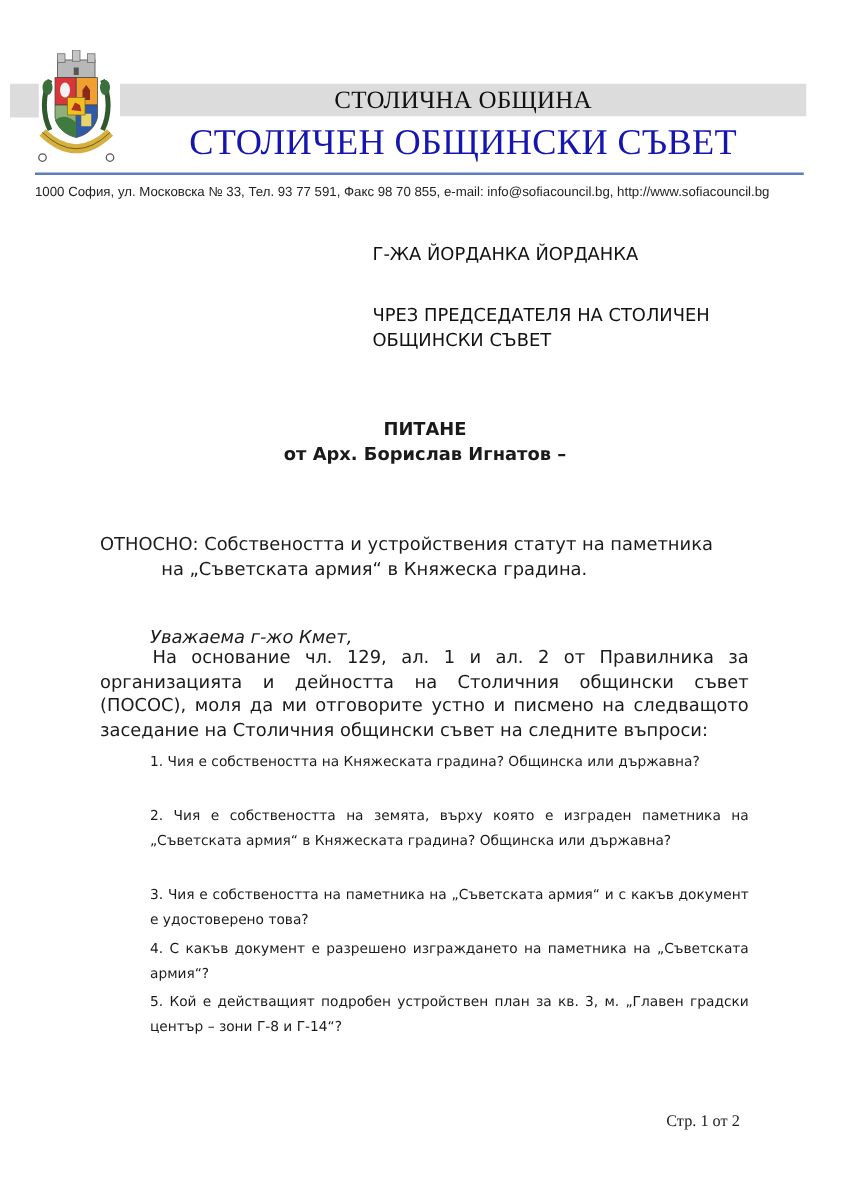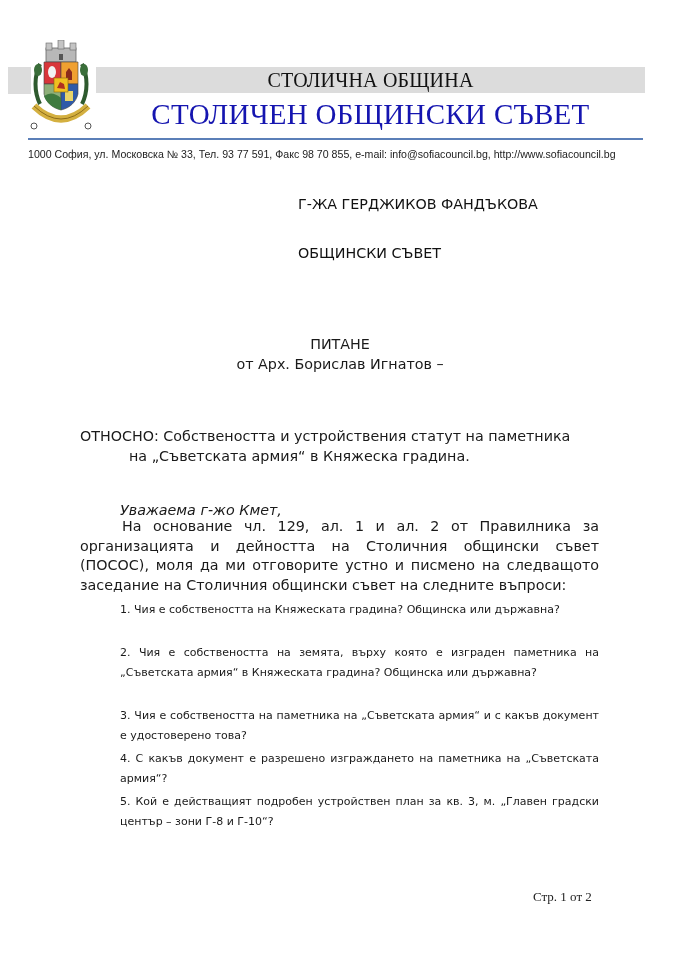--- a/index.html
+++ b/index.html
@@ -15,21 +15,21 @@
   .council-title { left: 96px; top: 98px; width: 549px; text-align: center; font-size: 29px; color: #1515b0; letter-spacing: 0.3px; }
   .divider { left: 28px; top: 138px; width: 615px; height: 2px; background: #5b7fb8; }
   .contact { left: 28px; top: 148px; width: 620px; font-size: 10.6px; color: #222; white-space: nowrap; }
 
   .logo { left: 30px; top: 40px; width: 62px; height: 96px; }
 
   .addr { left: 298px; font-size: 14.3px; line-height: 20px; color: #111; }
   .addr div { white-space: nowrap; }
 
   .center-block { left: 60px; width: 560px; text-align: center; font-size: 14.3px; line-height: 20px; }
-  .title-b { font-weight: normal; }
+  .title-b { font-weight: bold; }
   .it { font-style: italic; }
 
   .re { left: 80px; top: 426px; font-size: 14.3px; line-height: 20px; white-space: nowrap; }
   .re2 { left: 129px; top: 446px; font-size: 14.3px; line-height: 20px; white-space: nowrap; }
 
   .greeting { left: 120px; top: 490px; font-size: 14.3px; font-style: italic; margin-top: 12px; }
 
   .para { left: 80px; top: 517px; width: 519px; font-size: 14.3px; line-height: 19.7px; text-align: justify; }
   .para .first { text-indent: 42px; }
 
@@ -74,23 +74,24 @@
   <circle cx="4" cy="86" r="3" fill="none" stroke="#555" stroke-width="1"></circle>
   <circle cx="58" cy="86" r="3" fill="none" stroke="#555" stroke-width="1"></circle>
 </svg>
 
 <div class="abs serif org-title">СТОЛИЧНА ОБЩИНА</div>
 <div class="abs serif council-title">СТОЛИЧЕН ОБЩИНСКИ СЪВЕТ</div>
 <div class="abs divider"></div>
 <div class="abs arial contact">1000 София, ул. Московска № 33, Тел. 93 77 591, Факс 98 70 855, e-mail: info@sofiacouncil.bg, http://www.sofiacouncil.bg</div>
 
 <div class="abs sans addr" style="top:194px;">
-  <div>Г-ЖА ГЕРДЖИКОВ ФАНДЪКОВА</div>
+  <div>Г-ЖА ЙОРДАНКА ЙОРДАНКА</div>
 </div>
 <div class="abs sans addr" style="top:243px;">
+  <div>ЧРЕЗ ПРЕДСЕДАТЕЛЯ НА СТОЛИЧЕН</div>
   <div>ОБЩИНСКИ СЪВЕТ</div>
 </div>
 
 <div class="abs sans center-block" style="top:334px;">
   <div class="title-b">ПИТАНЕ</div>
   <div class="title-b">от Арх. Борислав Игнатов –</div>
 </div>
 
 <div class="abs sans re">ОТНОСНО: Собствеността и устройствения статут на паметника</div>
 <div class="abs sans re2">на „Съветската армия“ в Княжеска градина.</div>
@@ -98,15 +99,15 @@
 <div class="abs sans greeting">Уважаема г-жо Кмет,</div>
 
 <div class="abs sans para">
   <div class="first">На основание чл. 129, ал. 1 и ал. 2 от Правилника за организацията и дейността на Столичния общински съвет (ПОСОС), моля да ми отговорите устно и писмено на следващото заседание на Столичния общински съвет на следните въпроси:</div>
 </div>
 
 <div class="abs sans q" style="top:600px;">1. Чия е собствеността на Княжеската градина? Общинска или държавна?</div>
 <div class="abs sans q" style="top:643px;">2. Чия е собствеността на земята, върху която е изграден паметника на „Съветската армия“ в Княжеската градина? Общинска или държавна?</div>
 <div class="abs sans q" style="top:706px;">3. Чия е собствеността на паметника на „Съветската армия“ и с какъв документ е удостоверено това?</div>
 <div class="abs sans q" style="top:749px;">4. С какъв документ е разрешено изграждането на паметника на „Съветската армия“?</div>
-<div class="abs sans q" style="top:792px;">5. Кой е действащият подробен устройствен план за кв. 3, м. „Главен градски център – зони Г-8 и Г-10“?</div>
+<div class="abs sans q" style="top:792px;">5. Кой е действащият подробен устройствен план за кв. 3, м. „Главен градски център – зони Г-8 и Г-14“?</div>
 
 <div class="abs serif page-num">Стр. 1 от 2</div>
 
 </body></html>

